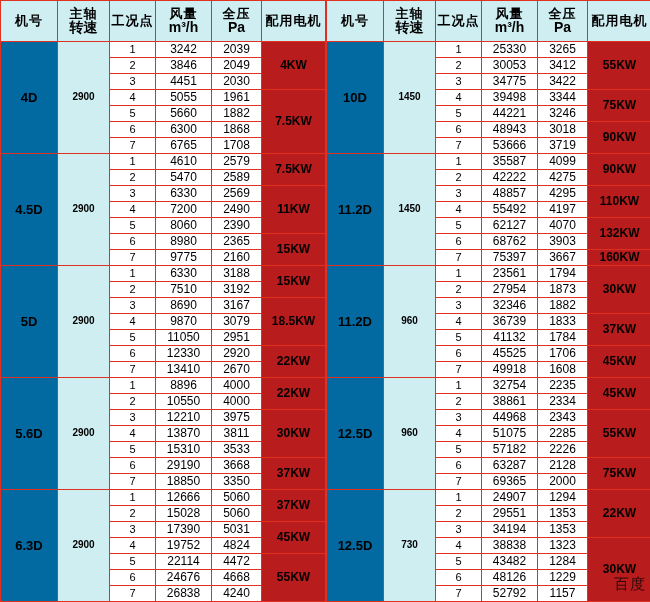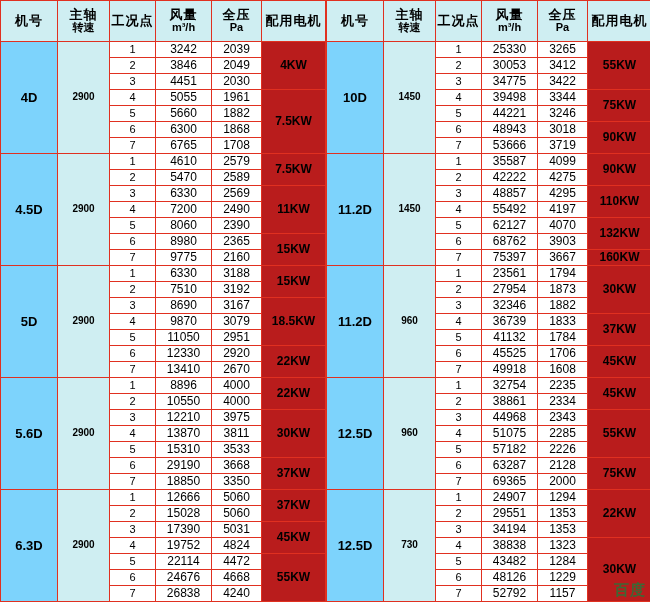--- a/index.html
+++ b/index.html
@@ -31,26 +31,26 @@
   }
   thead th{
     background:#cfeef2;
     font-weight:bold;
     font-size:13px;
     height:40px;
     letter-spacing:1px;
   }
   thead th .sub{
     display:block;
-    font-size:11px;
+    font-size:14px;
     font-weight:bold;
     letter-spacing:0;
   }
   .cell-model{
-    background:#7dd3fc;
+    background:#0369a1;
     font-weight:bold;
     font-size:13px;
   }
   .cell-speed{
     background:#cfeef2;
     font-weight:bold;
     font-size:10px;
   }
   .cell-pt{
     font-size:11px;
@@ -62,24 +62,24 @@
     background:#ffffff;
   }
   .cell-motor{
     background:#b91c1c;
     font-weight:bold;
     font-size:12px;
   }
   .watermark{
     position:absolute;
     right:4px;
-    bottom:2px;
+    bottom:8px;
     font-size:15px;
-    font-weight:bold;
-    color:#15803d;
+    font-weight:normal;
+    color:#000000;
     opacity:.75;
     letter-spacing:1px;
     pointer-events:none;
   }
   .left-tbl{margin-right:0px;}
 </style>
 </head>
 <body>
 
 <div id="wrap">

